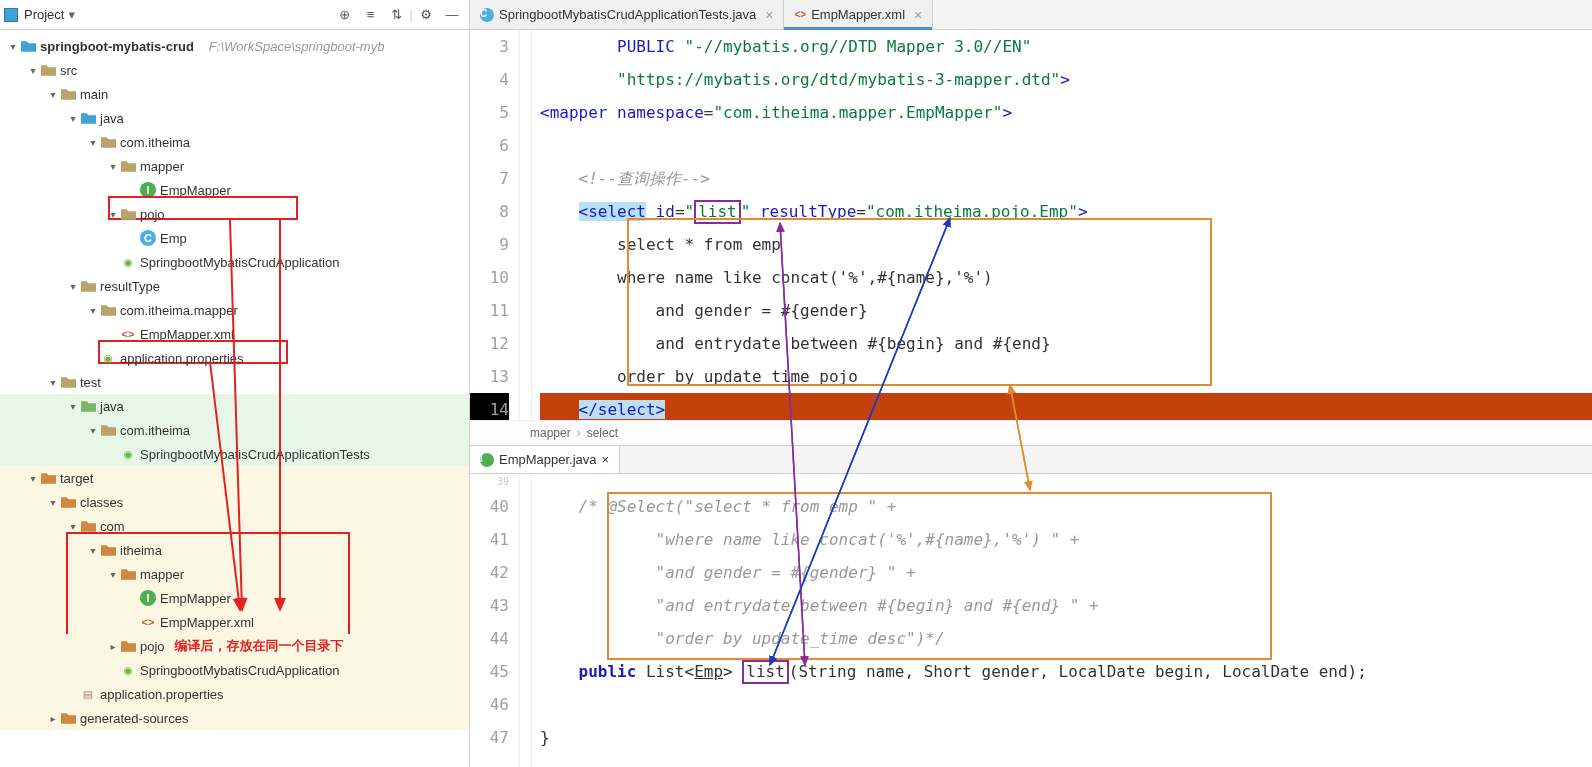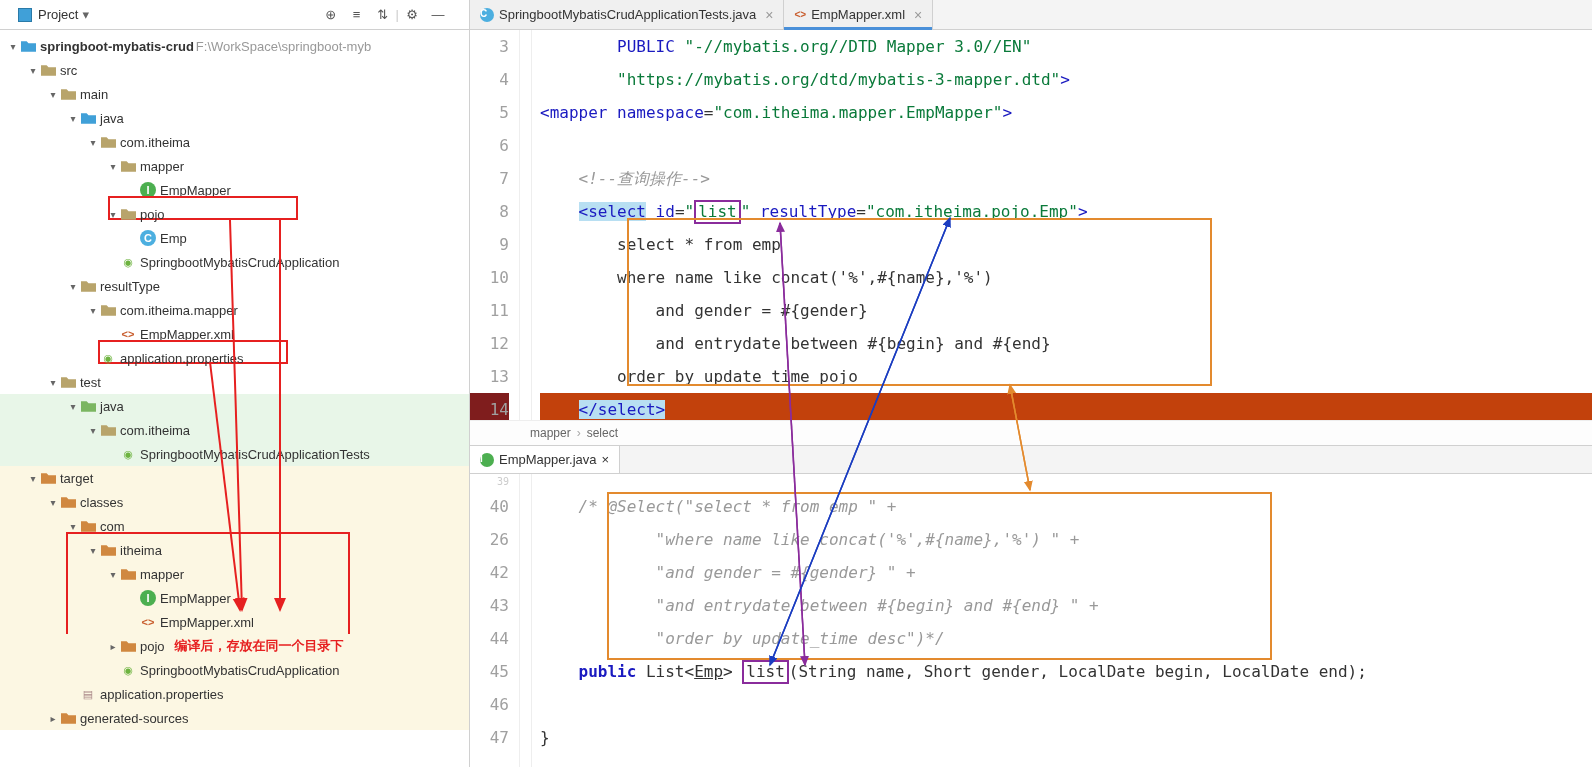--- a/index.html
+++ b/index.html
@@ -1,31 +1,31 @@
 <!DOCTYPE html>
 <html><head>
 <meta charset="utf-8">
 <style>
 * { margin: 0; padding: 0; box-sizing: border-box; }
 body { font-family: "Segoe UI", sans-serif; font-size: 13px; background: #fff; color: #333; overflow: hidden; width: 1592px; height: 767px; }
 .main-layout { display: flex; height: 100%; }
 .sidebar { width: 470px; border-right: 1px solid #d0d0d0; display: flex; flex-direction: column; background: #fff; }
-.sidebar-header { display: flex; align-items: center; padding: 4px 18px; border-bottom: 1px solid #d0d0d0; height: 30px; }
+.sidebar-header { display: flex; align-items: center; padding: 4px 4px; border-bottom: 1px solid #d0d0d0; height: 30px; }
 .sidebar-header .proj-icon { width: 14px; height: 14px; background: #40a0d8; border: 1px solid #2a7aa8; margin-right: 6px; display: inline-block; }
 .sidebar-header .label { font-weight: 500; }
 .sidebar-header .dropdown-arrow { margin-left: 4px; color: #666; }
 .sidebar-header .spacer { flex: 1; }
 .sidebar-header .tb-icon { width: 18px; height: 18px; margin: 0 4px; color: #555; cursor: pointer; display: inline-flex; align-items: center; justify-content: center; }
 .tree { flex: 1; overflow: auto; padding: 4px 0; font-size: 13px; position: relative; }
 .tree-row { display: flex; align-items: center; height: 24px; padding-right: 6px; white-space: nowrap; position: relative; }
 .tree-row .arrow { width: 14px; text-align: center; color: #666; cursor: pointer; font-size: 10px; }
 .tree-row .arrow.empty { visibility: hidden; }
 .tree-row .icon { width: 16px; height: 16px; margin-right: 4px; display: inline-flex; align-items: center; justify-content: center; font-size: 11px; }
 .tree-row .name { cursor: pointer; }
-.tree-row .path { color: #999; margin-left: 2px; }
+.tree-row .path { color: #999; margin-left: 15px; font-style: italic; }
 .folder-icon-blue svg path { fill: #40a0d8; }
 .folder-icon-green svg path { fill: #7bb661; }
 .folder-icon-default svg path { fill: #b8a46b; }
 .folder-icon-orange svg path { fill: #d08840; }
 .iface-icon { background: #4caf50; color: #fff; border-radius: 50%; width: 14px; height: 14px; font-size: 10px; font-weight: bold; }
 .class-icon { background: #4cafe0; color: #fff; border-radius: 50%; width: 14px; height: 14px; font-size: 10px; font-weight: bold; }
 .xml-icon { color: #c85c2c; font-weight: bold; font-size: 10px; }
 .spring-icon { color: #6db33f; }
 .prop-icon { color: #a88; }
 .highlight-green { background: #e8f6e8; }
@@ -356,21 +356,21 @@
           <div>4</div>
           <div>5</div>
           <div>6</div>
           <div>7</div>
           <div>8</div>
           <div>9</div>
           <div>10</div>
           <div>11</div>
           <div>12</div>
           <div>13</div>
-          <div style="background:#7f1d1d">14</div>
+          <div style="background:#000000">14</div>
       </div>
       <div class="fold-gutter"></div>
       <div class="code-body">
 <div class="code-line">        <span class="kw-tag">PUBLIC</span> <span class="kw-str">"-//mybatis.org//DTD Mapper 3.0//EN"</span></div>
 <div class="code-line">        <span class="kw-str">"https://mybatis.org/dtd/mybatis-3-mapper.dtd"</span><span class="kw-tag">&gt;</span></div>
 <div class="code-line"><span class="kw-tag">&lt;mapper</span> <span class="kw-attr">namespace</span>=<span class="kw-str">"<span>com.itheima.mapper.EmpMapper</span>"</span><span class="kw-tag">&gt;</span></div>
 <div class="code-line"> </div>
 <div class="code-line">    <span class="kw-comment">&lt;!--查询操作--&gt;</span></div>
 <div class="code-line">    <span class="hl-sel-tag"><span class="kw-tag">&lt;select</span></span> <span class="kw-attr">id</span>=<span class="kw-str">"</span><span class="purple-box"><span class="kw-str">list</span></span><span class="kw-str">"</span> <span class="kw-attr">resultType</span>=<span class="kw-str">"<span style="text-decoration:underline">com.itheima.pojo.Emp</span>"</span><span class="kw-tag">&gt;</span></div>
 <div class="code-line">        <span>select * from emp</span></div>
@@ -395,21 +395,21 @@
         <span class="icon iface-icon" style="width:14px;height:14px">I</span>
         <span>EmpMapper.java</span>
         <span class="close-x">×</span>
       </div>
     </div>
 
     <div class="editor-content" style="flex:1; position:relative;">
       <div class="gutter">
         <div style="height:16px;line-height:16px;font-size:10px;color:#ccc">39</div>
           <div>40</div>
-          <div>26</div>
+          <div>41</div>
           <div>42</div>
           <div>43</div>
           <div>44</div>
           <div>45</div>
           <div>46</div>
           <div>47</div>
       </div>
       <div class="fold-gutter"></div>
       <div class="code-body">
 <div class="code-line" style="height:16px"></div>

